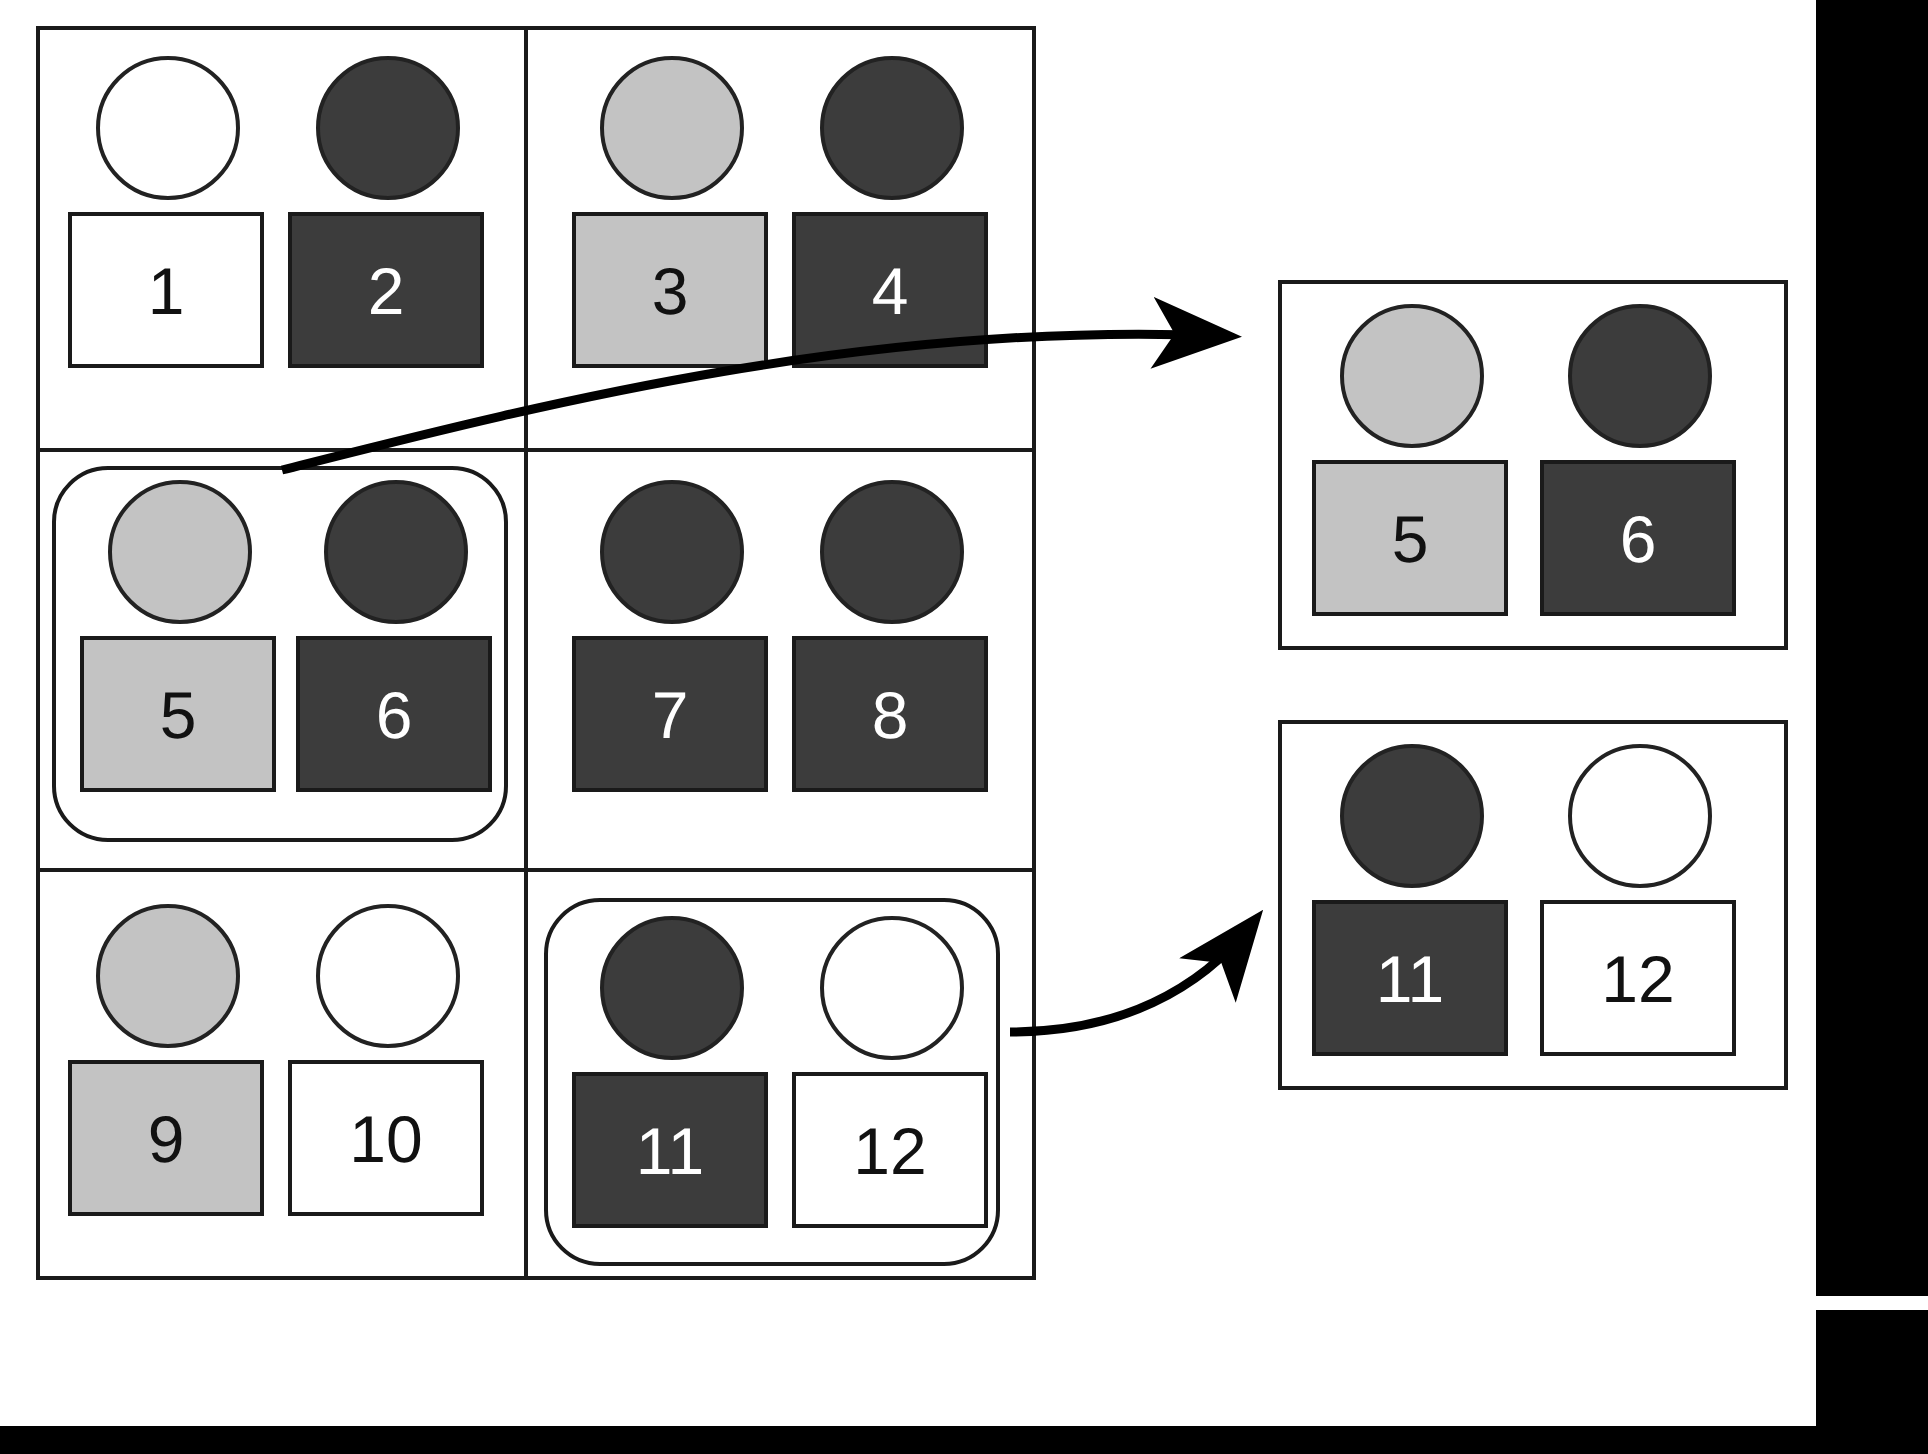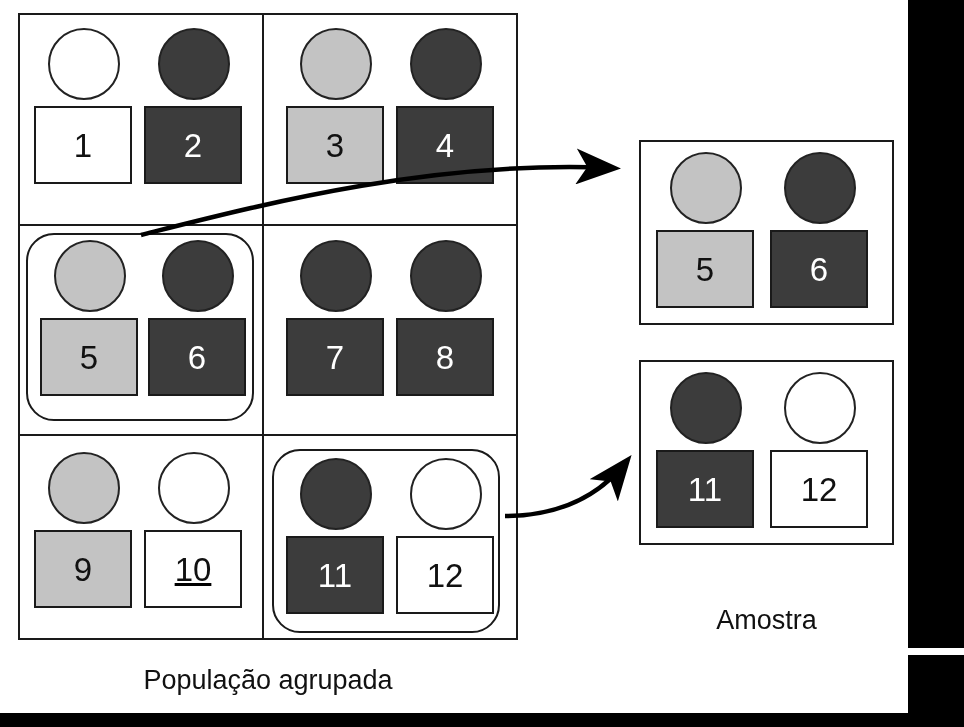--- a/index.html
+++ b/index.html
@@ -171,21 +171,21 @@
   </div>
   <div class="unit" style="left:396px; top:240px;">
     <div class="circle fill-dark"></div>
     <div class="numbox fill-dark text-light">8</div>
   </div>
 
   <div class="unit" style="left:34px; top:452px;">
     <div class="circle fill-light"></div>
     <div class="numbox fill-light text-dark">9</div>
   </div>
-  <div class="unit" style="left:144px; top:452px;text-decoration:underline;">
+  <div class="unit" style="left:144px; top:452px;">
     <div class="circle fill-white"></div>
     <div class="numbox fill-white text-dark">10</div>
   </div>
 
   <div class="group-highlight" style="left:272px; top:449px; width:228px; height:184px;"></div>
 
   <div class="unit" style="left:286px; top:458px;">
     <div class="circle fill-dark"></div>
     <div class="numbox fill-dark text-light">11</div>
   </div>
@@ -217,23 +217,21 @@
   <svg class="arrows" viewBox="0 0 964 727">
     <defs>
       <marker id="arrowhead" markerWidth="10" markerHeight="8" refX="8" refY="4" orient="auto" markerUnits="strokeWidth">
         <path d="M0,0 L10,4 L0,8 L2.5,4 Z" fill="#000000"></path>
       </marker>
     </defs>
     <path d="M141,235 C260,205 430,160 612,168" fill="none" stroke="#000000" stroke-width="4.5" marker-end="url(#arrowhead)"></path>
     <path d="M505,516 C560,516 600,495 626,462" fill="none" stroke="#000000" stroke-width="4.5" marker-end="url(#arrowhead)"></path>
   </svg>
 
-  <div class="caption" style="left:18px; top:662px; width:500px;">População agrupada</div>
 
   <div class="caption" style="left:639px; top:566px; width:255px;">
-    <div>Amostra</div>
   </div>
 
   <div class="bar-right-top"></div>
   <div class="bar-right-bottom"></div>
   <div class="bar-bottom"></div>
 
 </div>
 
 </body></html>

